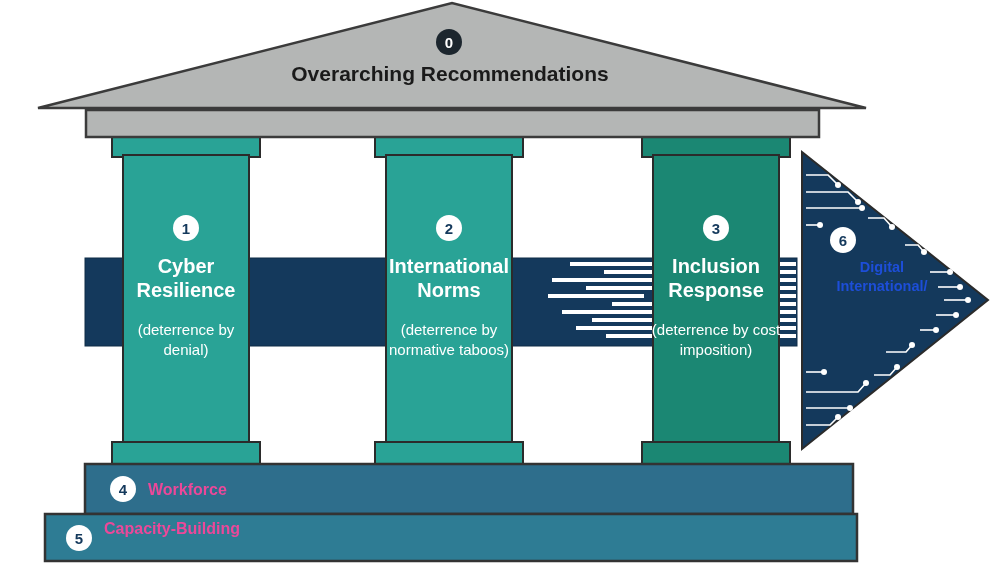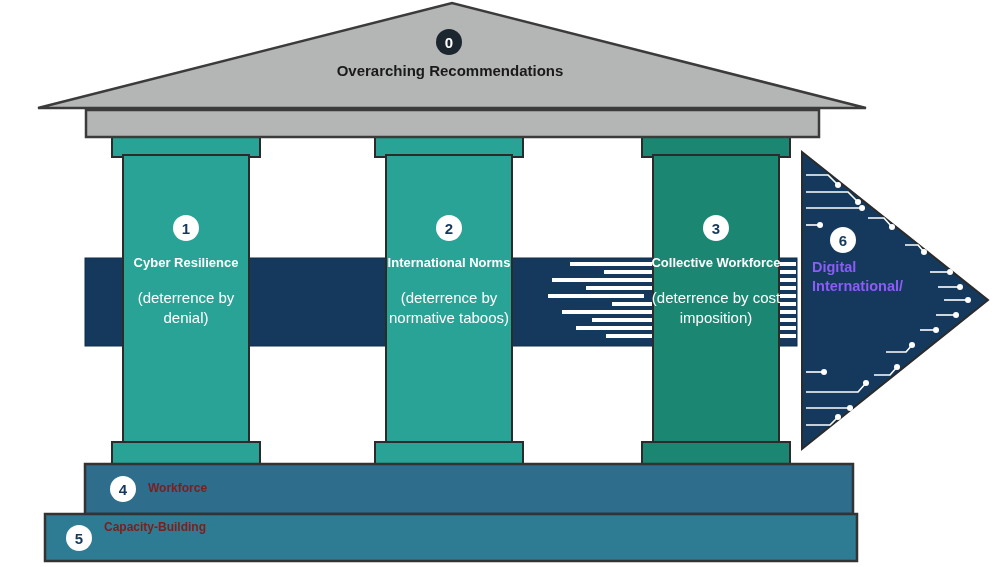--- a/index.html
+++ b/index.html
@@ -22,35 +22,35 @@
   
   .badge {
     position:absolute; width:26px; height:26px; border-radius:50%;
     background:#ffffff; color:#14395C;
     display:flex; align-items:center; justify-content:center;
     font-weight:700; font-size:15px; line-height:1;
   }
   .badge.dark { background:#1C262E; color:#ffffff; }
   .pediment-title {
     position:absolute; left:250px; top:62px; width:400px; text-align:center;
-    font-size:15px; font-weight:700; color:#1a1a1a;
+    font-size:21px; font-weight:700; color:#1a1a1a;
   }
   .pillar-text {
     position:absolute; top:215px; width:132px;
     display:flex; flex-direction:column; align-items:center;
     color:#ffffff; text-align:center;
   }
   .pillar-text .badge { position:static; flex:0 0 auto; }
-  .pillar-title { margin-top:14px; font-size:13px; font-weight:700; line-height:1.18; }
+  .pillar-title { margin-top:14px; font-size:20px; font-weight:700; line-height:1.18; }
   .pillar-sub   { margin-top:18px; font-size:15px; line-height:1.3; }
   .arrow-text {
-    position:absolute; left:812px; top:258px; width:140px; 
-    color:#8b5cf6; font-weight:700; font-size:14.5px; line-height:1.32;
+    position:absolute; left:812px; top:258px; width:140px; text-align:center;
+    color:#1d4ed8; font-weight:700; font-size:14.5px; line-height:1.32;
   }
-  .step-label { position:absolute; color:#7f1d1d; font-weight:700; font-size:12px; }
+  .step-label { position:absolute; color:#ec4899; font-weight:700; font-size:16px; }
 </style>
 </head>
 <body>
 
 <div class="stage">
 
   <svg class="shapes" width="1000" height="567" viewBox="0 0 1000 567">
 
     <rect class="band" x="85" y="258" width="712" height="88"></rect>
 
@@ -152,21 +152,21 @@
       <span>2</span>
     </div>
     <div class="pillar-title">International Norms</div>
     <div class="pillar-sub">(deterrence by normative taboos)</div>
   </div>
 
   <div class="pillar-text" style="left:650px;">
     <div class="badge">
       <span>3</span>
     </div>
-    <div class="pillar-title">Collective Workforce</div>
+    <div class="pillar-title">Inclusion Response</div>
     <div class="pillar-sub">(deterrence by cost imposition)</div>
   </div>
 
   <div class="badge" style="left:830px; top:227px;">
     <span>6</span>
   </div>
   <div class="arrow-text">
     <div>Digital</div>
     <div>International/</div>
   </div>

